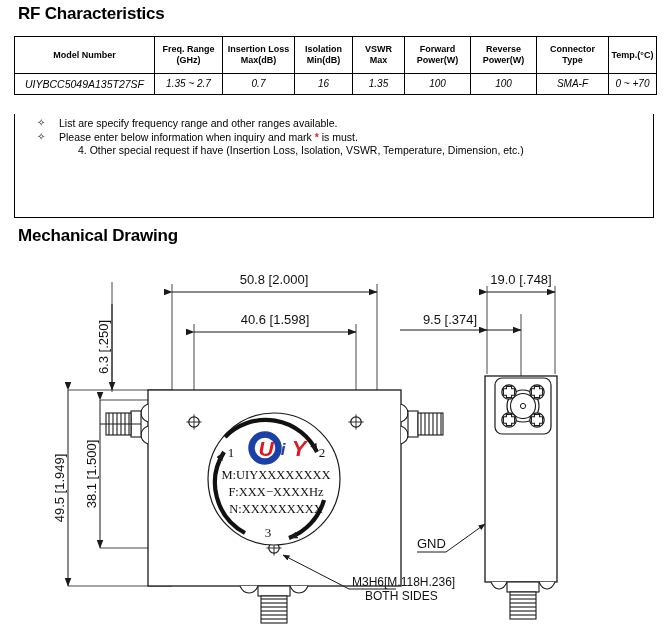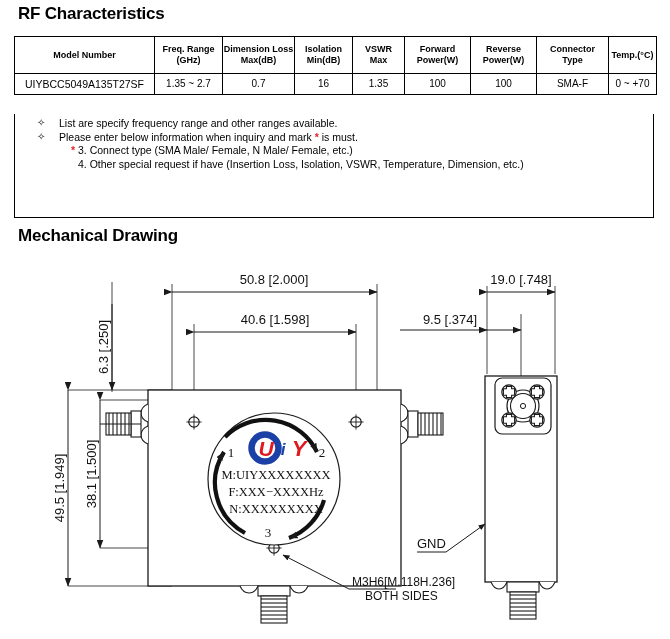--- a/index.html
+++ b/index.html
@@ -18,21 +18,21 @@
   #rf-table-wrap{position:absolute;left:14px;top:36px;width:642px;}
   table.spec{
     border-collapse:collapse;width:642px;table-layout:fixed;
     font-size:9px;
   }
   table.spec th,table.spec td{
     border:1px solid #000;text-align:center;vertical-align:middle;
     padding:0;line-height:1.18;
   }
   table.spec th{font-weight:bold;font-size:9px;height:36px;}
-  table.spec td{height:20px;font-size:10px;font-weight:normal;}
+  table.spec td{height:20px;font-size:10px;font-weight:normal;font-style:italic;}
   table.spec td.model{font-size:10.5px;}
   .c0{width:140px}.c1{width:68px}.c2{width:72px}.c3{width:58px}
   .c4{width:52px}.c5{width:66px}.c6{width:66px}.c7{width:72px}.c8{width:48px}
 
   
   #notes{
     position:absolute;left:14px;top:114px;width:640px;height:104px;
     border:1px solid #000;border-top:none;box-sizing:border-box;
     font-size:10.5px;line-height:13.6px;padding-top:3px;
   }
@@ -69,21 +69,21 @@
     <thead>
       <tr>
         <th>
           <span>Model Number</span>
         </th>
         <th>
           <span>Freq. Range</span><br>
           <span>(GHz)</span>
         </th>
         <th>
-          <span>Dimension Loss</span><br>
+          <span>Insertion Loss</span><br>
           <span>Max(dB)</span>
         </th>
         <th>
           <span>Isolation</span><br>
           <span>Min(dB)</span>
         </th>
         <th>
           <span>VSWR</span><br>
           <span>Max</span>
         </th>
@@ -123,24 +123,20 @@
 <div id="notes">
   <div class="note-row">
     <span class="dia">✧</span>
     <span>List are specify frequency range and other ranges available.</span>
   </div>
   <div class="note-row">
     <span class="dia">✧</span>
     <span>Please enter below information when inquiry and mark </span><span class="star">*</span><span> is must.</span>
   </div>
   <div class="note-row sub-row">
-    <span class="star">*</span>
-    <span>3. Connect type (SMA Male/ Female, N Male/ Female, etc.)</span>
-  </div>
-  <div class="note-row sub-row">
     <span class="invis-star">*</span>
     <span>4. Other special request if have (Insertion Loss, Isolation, VSWR, Temperature, Dimension, etc.)</span>
   </div>
 </div>
 
 <div class="section-title" id="mech-title">Mechanical Drawing</div>
 
 <div id="drawing">
 <svg width="670" height="387" viewBox="0 0 670 387" xmlns="http://www.w3.org/2000/svg">
   <defs>

